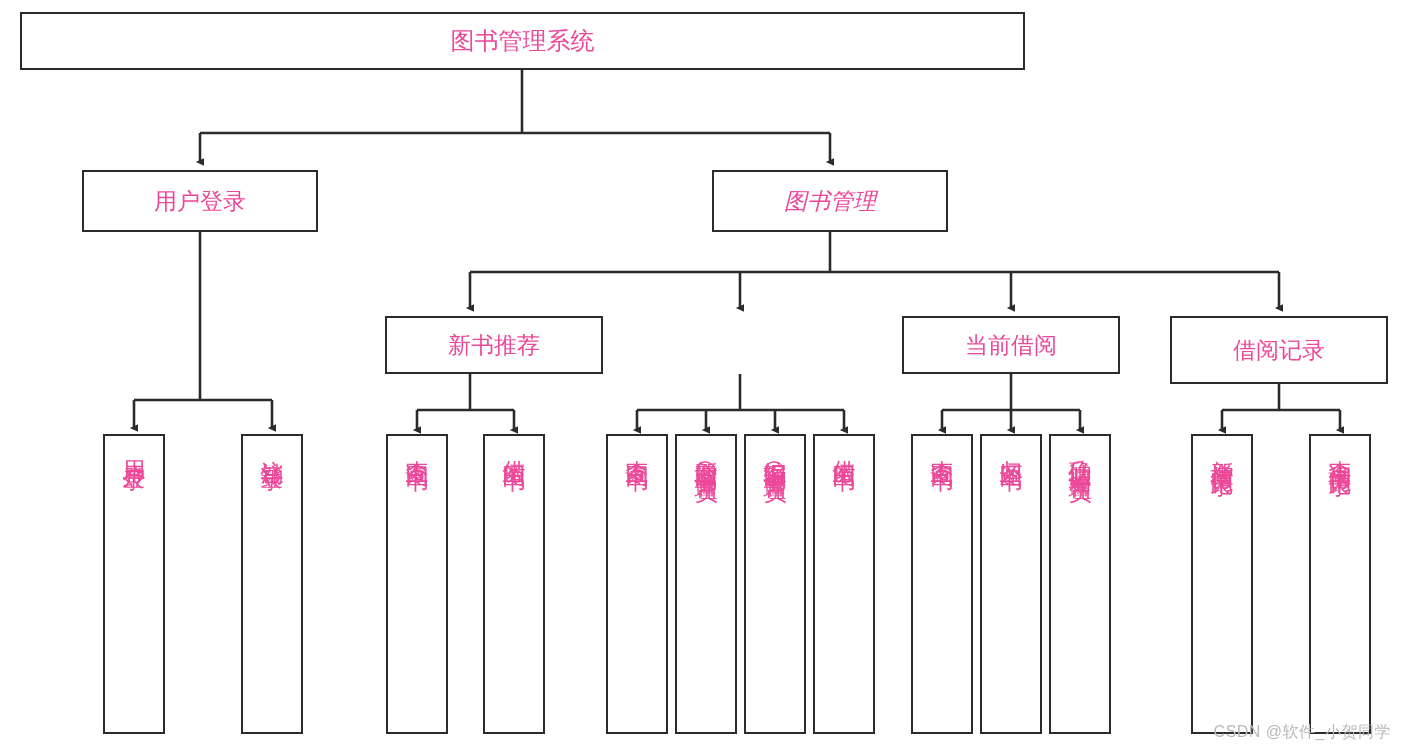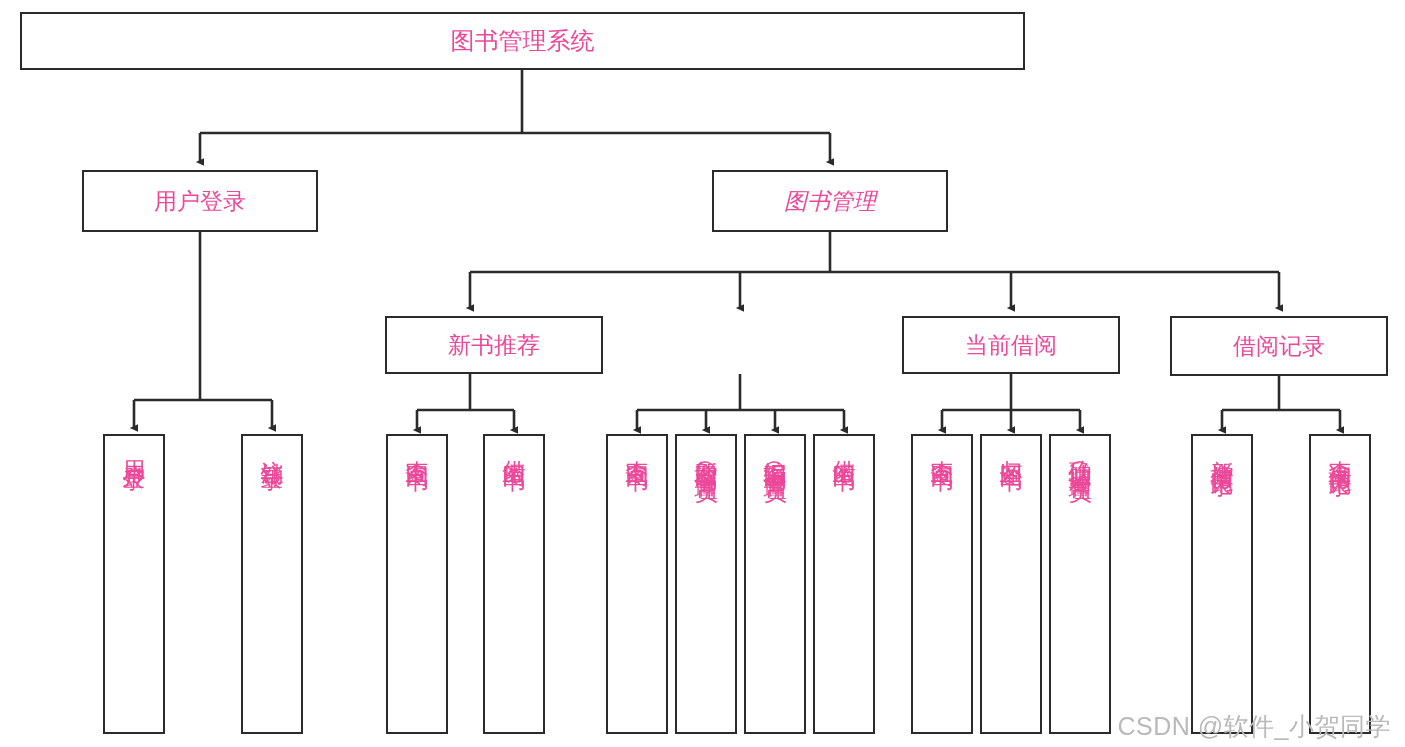--- a/index.html
+++ b/index.html
@@ -58,21 +58,21 @@
     text-orientation: upright;
     font-size: 23px;
     letter-spacing: 3px;
     line-height: 1;
     white-space: nowrap;
   }
   .watermark {
     position: absolute;
     right: 14px;
     bottom: 4px;
-    font-size: 25px;
+    font-size: 16px;
     color: #b9b9b9;
     letter-spacing: 0.5px;
     white-space: nowrap;
     pointer-events: none;
   }
 </style>
 </head>
 <body>
 
 <div id="diagram-root">
@@ -137,21 +137,21 @@
   <div class="node-box horiz" style="left:712px; top:170px; width:236px; height:62px;font-style:italic;">
     <span class="node-label">图书管理</span>
   </div>
 
   <div class="node-box horiz" style="left:361px; top:316px; width:218px; height:58px;margin-left:24px;">
     <span class="node-label">新书推荐</span>
   </div>
   <div class="node-box horiz" style="left:902px; top:316px; width:218px; height:58px;">
     <span class="node-label">当前借阅</span>
   </div>
-  <div class="node-box horiz" style="left:1170px; top:316px; width:218px; height:60px;">
+  <div class="node-box horiz" style="left:1170px; top:316px; width:218px; height:68px;">
     <span class="node-label">借阅记录</span>
   </div>
 
   <div class="node-box vert" style="left:103px; top:434px; width:62px; height:300px;">
     <span class="node-label">用户登录</span>
   </div>
   <div class="node-box vert" style="left:241px; top:434px; width:62px; height:300px;">
     <span class="node-label">注销登录</span>
   </div>
 

